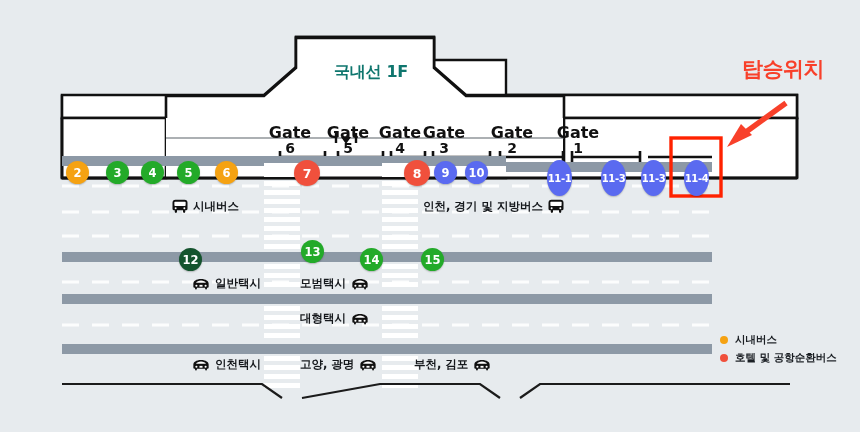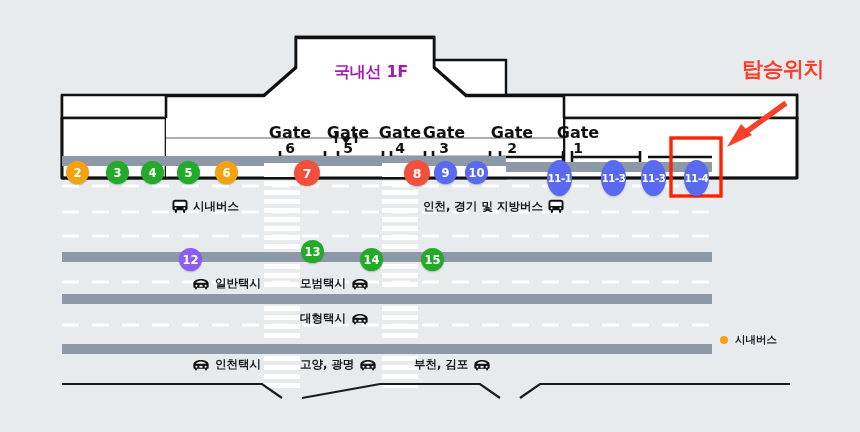--- a/index.html
+++ b/index.html
@@ -9,21 +9,21 @@
     font-family:"DejaVu Sans","Liberation Sans",sans-serif;
     overflow:hidden;
     position:relative;
   }
   #map{position:absolute;left:0;top:0;width:860px;height:432px;}
   .abs{position:absolute;}
 
   
   .bldg-label{
     left:286px;top:62px;width:170px;text-align:center;
-    font-size:16px;font-weight:700;color:#a21caf;letter-spacing:-0.3px;
+    font-size:16px;font-weight:700;color:#0f766e;letter-spacing:-0.3px;
   }
 
   
   .gate{
     width:46px;text-align:center;color:#111;line-height:1.02;
   }
   .gate .g-word{font-size:16px;font-weight:700;display:block;}
   .gate .g-num{font-size:14px;font-weight:700;display:block;}
 
   
@@ -250,21 +250,21 @@
     <div class="stop s1" style="left: 177px; top: 161px; background: rgb(35, 170, 41);">5</div>
     <div class="stop s1" style="left: 215px; top: 161px; background: rgb(245, 162, 18);">6</div>
     <div class="stop s2" style="left: 294px; top: 160px; background: rgb(240, 80, 60);">7</div>
     <div class="stop s2" style="left: 404px; top: 160px; background: rgb(240, 80, 60);">8</div>
     <div class="stop s1" style="left: 434px; top: 161px; background: rgb(90, 106, 240);">9</div>
     <div class="stop s1" style="left: 465px; top: 161px; background: rgb(90, 106, 240);">10</div>
     <div class="stop s3" style="left: 547px; top: 160px; background: rgb(90, 106, 240);">11-1</div>
     <div class="stop s3" style="left: 601px; top: 160px; background: rgb(90, 106, 240);">11-3</div>
     <div class="stop s3" style="left: 641px; top: 160px; background: rgb(90, 106, 240);">11-3</div>
     <div class="stop s3" style="left: 684px; top: 160px; background: rgb(90, 106, 240);">11-4</div>
-    <div class="stop s1" style="left: 179px; top: 248px; background: #8b5cf6; text-align: right;">12</div>
+    <div class="stop s1" style="left: 179px; top: 248px; background: #14532d; text-align: right;">12</div>
     <div class="stop s1" style="left: 301px; top: 240px; background: rgb(35, 170, 41);">13</div>
     <div class="stop s1" style="left: 360px; top: 248px; background: rgb(35, 170, 41);">14</div>
     <div class="stop s1" style="left: 421px; top: 248px; background: rgb(35, 170, 41);">15</div>
   </div>
 
 <div id="road-labels">
     <div class="abs road-label" style="left: 171px; top: 199px;">
       <span class="ico"><svg width="18" height="15" viewBox="0 0 24 20">
           <path d="M2 5a4 4 0 014-4h12a4 4 0 014 4v8a2 2 0 01-2 2h-1v2a1.5 1.5 0 01-3 0v-2H8v2a1.5 1.5 0 01-3 0v-2H4a2 2 0 01-2-2z" fill="#111"></path>
           <rect x="4.5" y="3.8" width="15" height="5.4" rx="1" fill="#fff"></rect>
@@ -342,17 +342,21 @@
         </svg></span>
       <span>부천, 김포</span>
     </div>
   </div>
 
 <div class="abs" id="legend">
     <div class="leg-row">
       <span class="leg-dot" style="background:#f5a212"></span>
       <span class="leg-txt">시내버스</span>
     </div>
+    <div class="leg-row">
+      <span class="leg-dot" style="background:#f0503c"></span>
+      <span class="leg-txt">호텔 및 공항순환버스</span>
+    </div>
   </div>
 
 <div class="abs" id="callout">
   <div class="ctxt">탑승위치</div>
 </div>
 
 </body></html>

